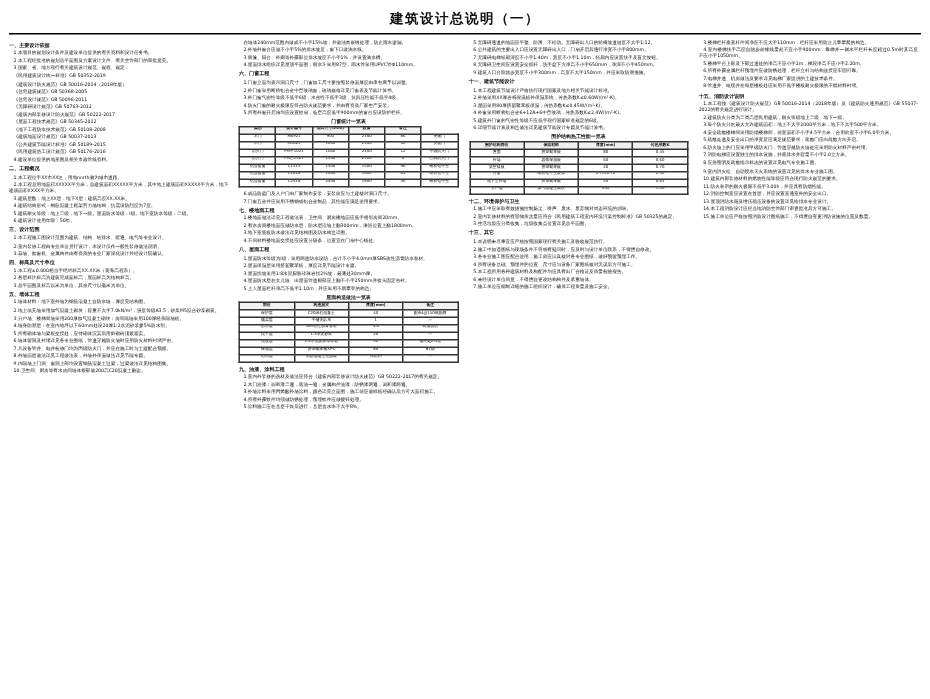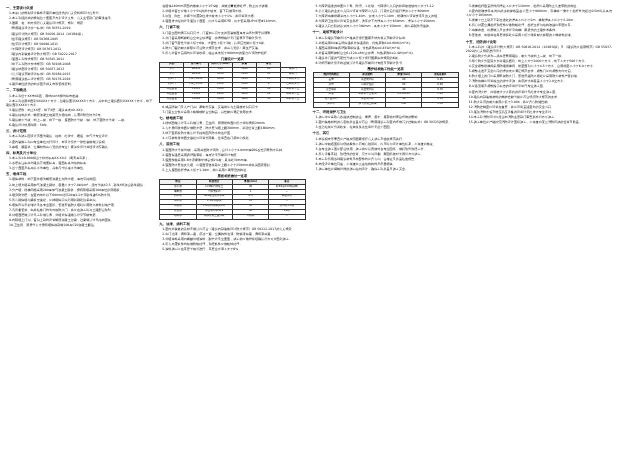--- a/index.html
+++ b/index.html
@@ -14,20 +14,21 @@
   .tbl-title{font-size:3.3px;font-weight:bold;text-align:center;margin:2px 0 1px 0;}
   table.g{border-collapse:collapse;width:100%;margin:0 0 2px 0;font-size:2.6px;table-layout:fixed;}
   table.g th,table.g td{border:0.4px solid #333;padding:0.5px 0.5px;text-align:center;line-height:1.15;overflow:hidden;word-break:break-all;}
   table.g th{background:#f1f1f1;font-weight:bold;}
 </style>
 </head>
 <body>
 
 <div class="sheet">
 
+  <div class="title-bar">建筑设计总说明（一）</div>
 
   <div class="cols">
 
     <div class="col">
       <div id="c1">
           <h2 class="sec">一、主要设计依据</h2>
           <p class="i">1.本项目的规划设计条件及建设单位提供的有关资料和设计任务书。</p>
           <p class="i">2.本工程经批准的规划总平面图及方案设计文件、有关主管部门的审批意见。</p>
           <p class="i">3.国家、省、地方现行有关建筑设计规范、规程、规定：</p>
           <p class="i">《民用建筑设计统一标准》GB 50352-2019</p>

